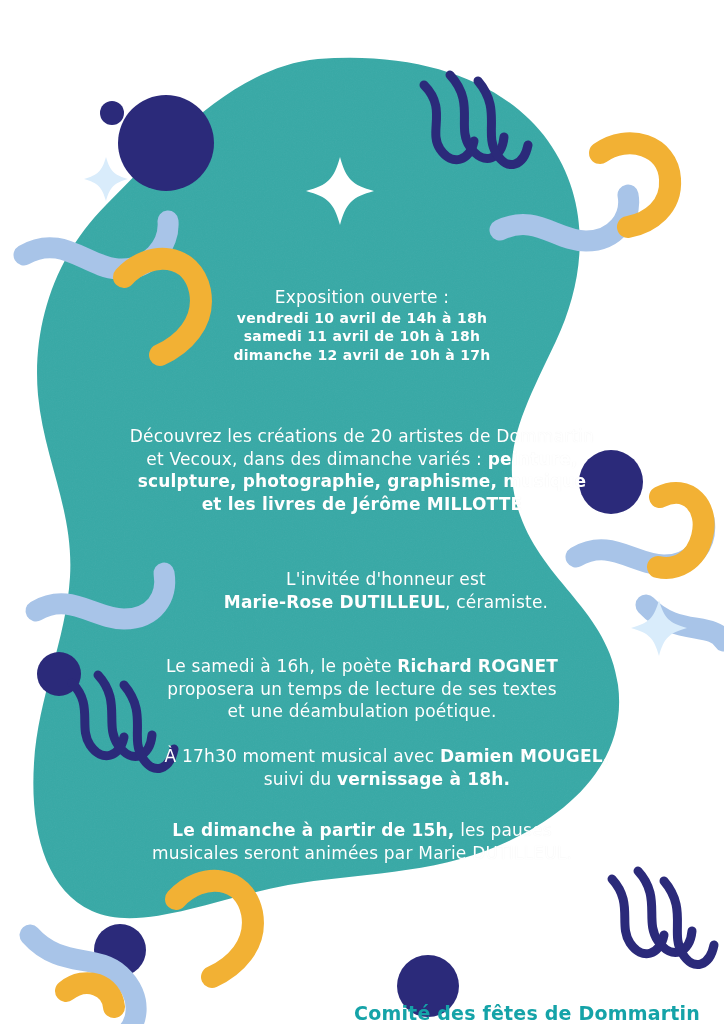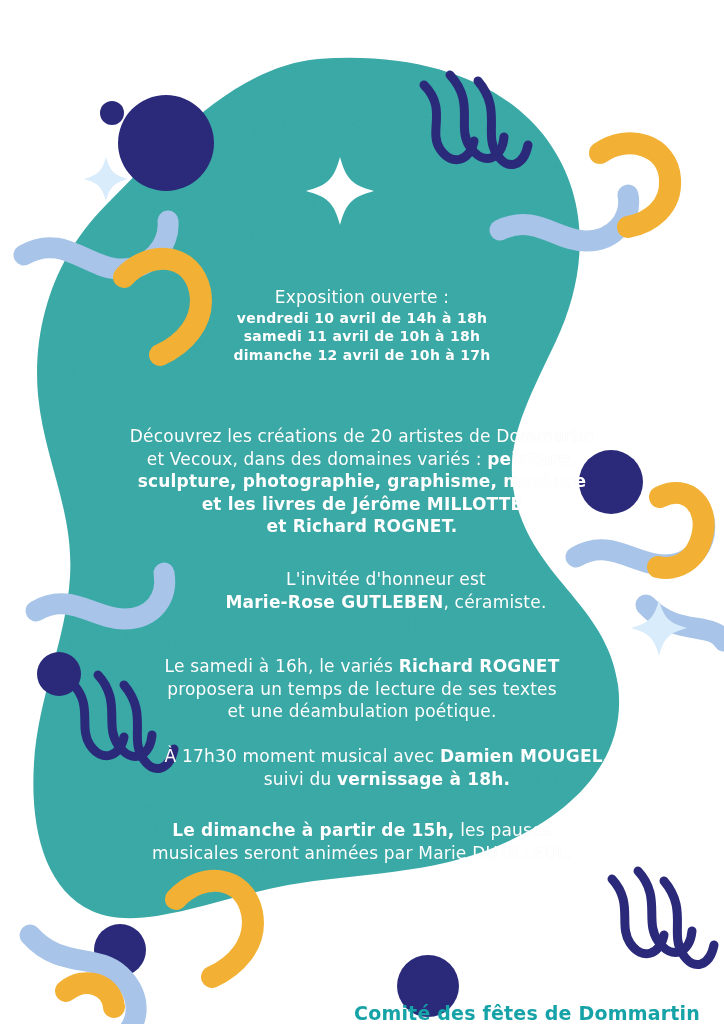--- a/index.html
+++ b/index.html
@@ -168,37 +168,36 @@
     <div class="blk" id="hours">
       <div class="line1">Exposition ouverte :</div>
       <div class="hline">vendredi 10 avril de 14h à 18h</div>
       <div class="hline">samedi 11 avril de 10h à 18h</div>
       <div class="hline">dimanche 12 avril de 10h à 17h</div>
     </div>
 
     <div class="blk" id="desc">
       <div>Découvrez les créations de 20 artistes de Dommartin</div>
       <div>
-        <span>et Vecoux, dans des domaines variés : </span><span class="b">peinture,</span>
+        <span>et Vecoux, dans des dimanche variés : </span><span class="b">peinture,</span>
       </div>
       <div class="b">sculpture, photographie, graphisme, musique</div>
       <div class="b">et les livres de Jérôme MILLOTTE</div>
-      <div class="b">et Richard ROGNET.</div>
     </div>
 
     <div class="blk" id="guest">
       <div>L'invitée d'honneur est</div>
       <div>
-        <span class="b">Marie-Rose GUTLEBEN</span><span>, céramiste.</span>
+        <span class="b">Marie-Rose DUTILLEUL</span><span>, céramiste.</span>
       </div>
     </div>
 
     <div class="blk" id="saturday">
       <div>
-        <span>Le samedi à 16h, le variés </span><span class="b">Richard ROGNET</span>
+        <span>Le samedi à 16h, le poète </span><span class="b">Richard ROGNET</span>
       </div>
       <div>proposera un temps de lecture de ses textes</div>
       <div>et une déambulation poétique.</div>
     </div>
 
     <div class="blk" id="musical">
       <div>
         <span>À 17h30 moment musical avec </span><span class="b">Damien MOUGEL,</span>
       </div>
       <div>

